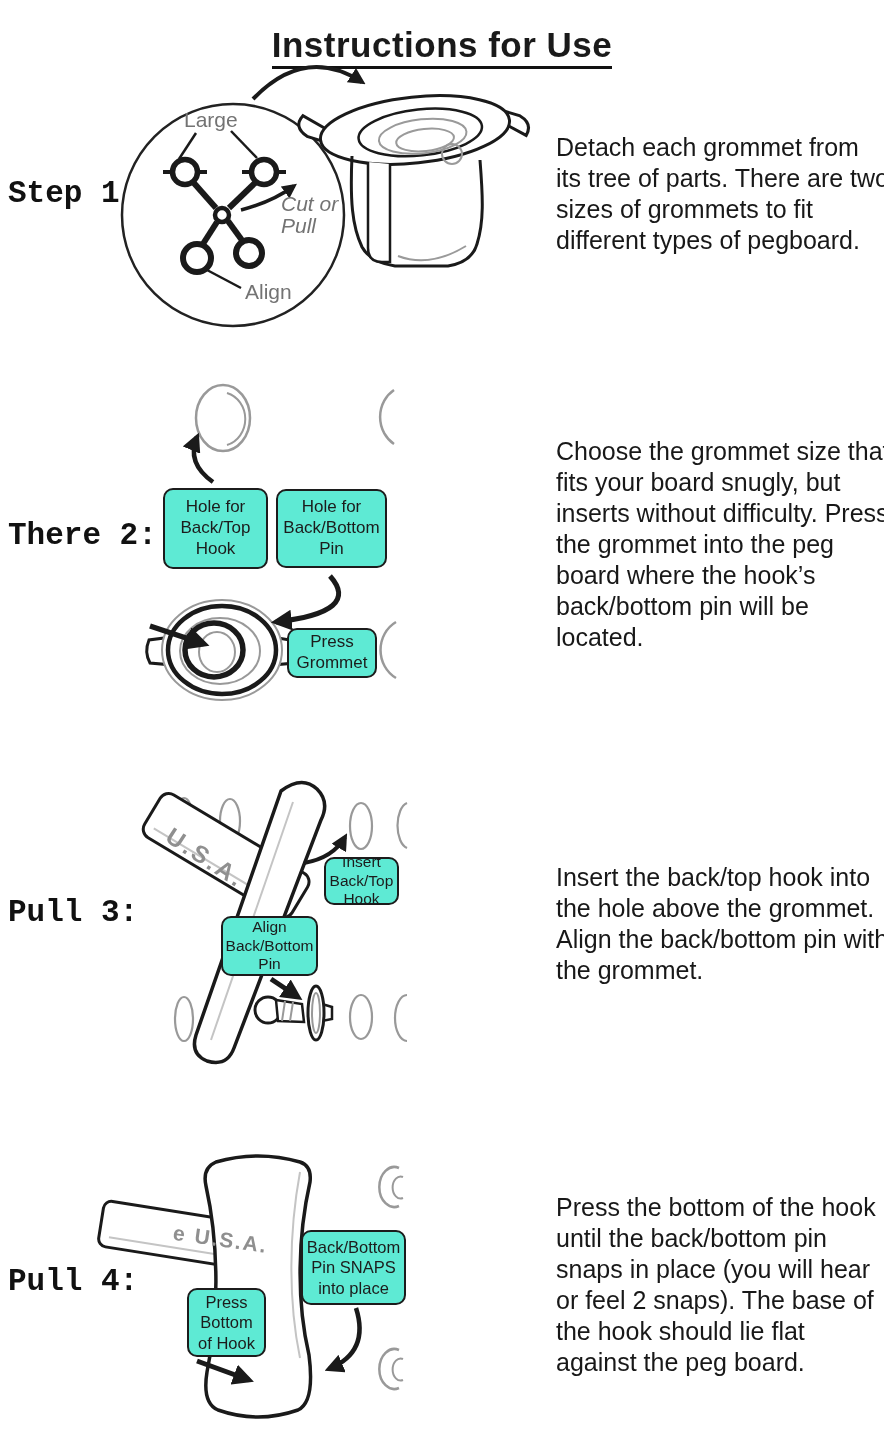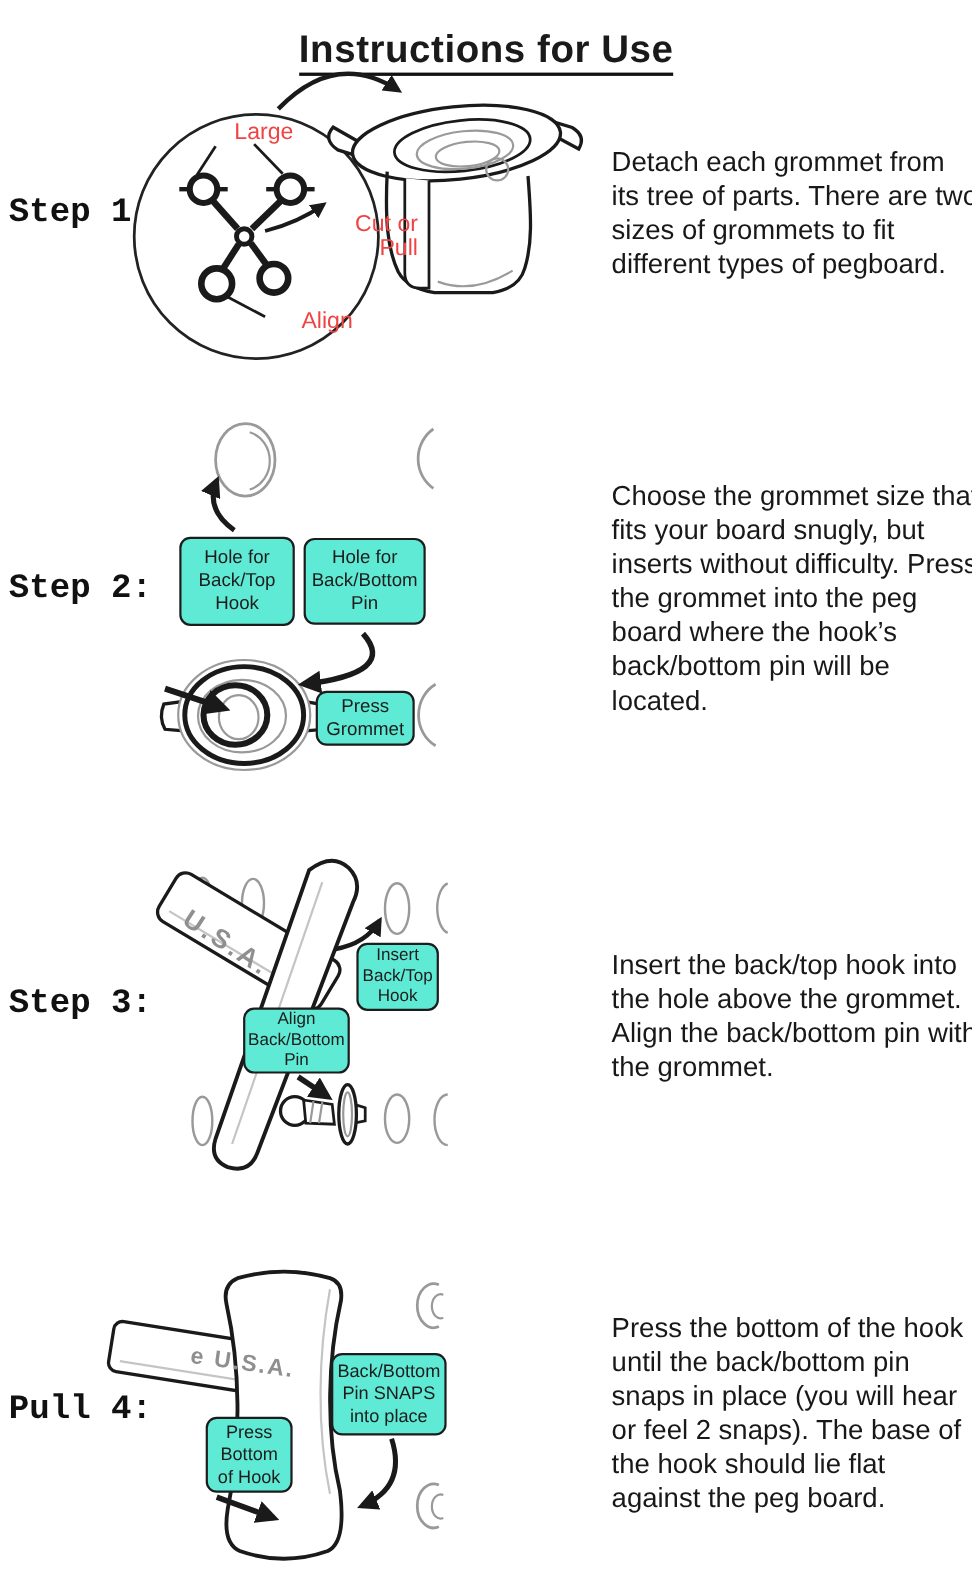--- a/index.html
+++ b/index.html
@@ -18,21 +18,21 @@
   }
   .step-text{
     position:absolute;left:556px;width:334px;font-size:25px;line-height:31px;color:#181818;
   }
   .callout{
     position:absolute;border:2.5px solid #1c1c1c;border-radius:10px;background:#5eead4;
     display:flex;align-items:center;justify-content:center;text-align:center;
     white-space:pre-line;color:#1c1c1c;line-height:1.22;box-sizing:border-box;
   }
   .plain-label{
-    position:absolute;color:#ef4444;text-align:right;white-space:pre-line;line-height:1.05;margin-left:29px;
+    position:absolute;color:#737373;text-align:left;white-space:pre-line;line-height:1.05;
   }
   .usa-label{
     position:absolute;color:#8f8f8f;font-weight:bold;white-space:nowrap;
   }
   svg{position:absolute;overflow:visible;}
 </style>
 </head>
 <body>
 
 <div class="page">
@@ -84,28 +84,28 @@
         </g>
         <path d="M 352 156 C 350 200 352 226 362 247 Q 370 262 395 266 L 448 266 Q 472 262 477 244 C 484 222 483 198 480 160" fill="none" stroke="#1a1a1a" stroke-width="3"></path>
         <path d="M 368 162 L 368 248 Q 368 262 382 262 L 390 262 L 390 164" fill="#fff" stroke="#1a1a1a" stroke-width="2.5"></path>
         <path d="M 398 256 Q 430 268 466 246" fill="none" stroke="#9a9a9a" stroke-width="2"></path>
         <circle cx="452" cy="154" r="10" fill="none" stroke="#9a9a9a" stroke-width="2"></circle>
       </g>
     </svg>
 
     <div class="plain-label" style="left:184px;top:109px;font-size:21px;">Large</div>
     <div class="plain-label" style="left:245px;top:281px;font-size:21px;">Align</div>
-    <div class="plain-label" style="left:281px;top:193px;font-size:21px;width:70px;">Cut or
+    <div class="plain-label" style="left:281px;top:193px;font-size:21px;width:70px;font-style:italic;">Cut or
 Pull</div>
 
     <p class="step-text" style="top:132px;margin:0;">Detach each grommet from its tree of parts. There are two sizes of grommets to fit different types of pegboard.</p>
   </section>
 
   <section class="layer">
-    <div class="step-label" style="left:8px;top:518px;">Step 2:</div>
+    <div class="step-label" style="left:8px;top:518px;">There 2:</div>
 
     <svg style="left:115px;top:370px;" width="335" height="340" viewBox="115 370 335 340">
       <defs>
         <marker id="a2" viewBox="0 0 10 10" refX="7.5" refY="5" markerWidth="4.2" markerHeight="4.2" orient="auto">
             <path d="M0,0 L10,5 L0,10 z" fill="#1a1a1a"></path>
           </marker>
       </defs>
       <g stroke="#999" fill="none">
         <ellipse cx="223" cy="418" rx="27" ry="33" stroke-width="2.5"></ellipse>
         <path d="M 227 393 A 25 27 0 0 1 227 445" stroke-width="2"></path>
@@ -132,21 +132,21 @@
     <div class="callout" style="left:276px;top:489px;width:111px;height:79px;font-size:17px;">Hole for
 Back/Bottom
 Pin</div>
     <div class="callout" style="left:287px;top:628px;width:90px;height:50px;font-size:17px;">Press
 Grommet</div>
 
     <p class="step-text" style="top:436px;margin:0;">Choose the grommet size that fits your board snugly, but inserts without difficulty. Press the grommet into the peg board where the hook’s back/bottom pin will be located.</p>
   </section>
 
   <section class="layer">
-    <div class="step-label" style="left:8px;top:895px;">Step 3:</div>
+    <div class="step-label" style="left:8px;top:895px;">Pull 3:</div>
 
     <svg style="left:145px;top:772px;" width="290" height="320" viewBox="145 772 290 320">
       <defs>
         <marker id="a3" viewBox="0 0 10 10" refX="7.5" refY="5" markerWidth="4.2" markerHeight="4.2" orient="auto">
             <path d="M0,0 L10,5 L0,10 z" fill="#1a1a1a"></path>
           </marker>
       </defs>
       <g stroke="#999" stroke-width="2.2" fill="none">
         <ellipse cx="184" cy="820" rx="9" ry="22"></ellipse>
         <ellipse cx="230" cy="821" rx="10" ry="22"></ellipse>
@@ -171,21 +171,21 @@
         <line x1="293" y1="1002" x2="290" y2="1021" stroke="#999" stroke-width="2"></line>
         <path d="M 322 1004 L 332 1007 L 332 1019 L 322 1021 Z" fill="#fff" stroke="#1a1a1a" stroke-width="2.5"></path>
         <ellipse cx="316" cy="1013" rx="8" ry="27" fill="#fff" stroke="#1a1a1a" stroke-width="3"></ellipse>
         <ellipse cx="316" cy="1013" rx="4" ry="20" fill="none" stroke="#999" stroke-width="2"></ellipse>
       </g>
       <path d="M 304 863 Q 333 858 345 837" fill="none" stroke="#1a1a1a" stroke-width="4" marker-end="url(#a3)"></path>
       <path d="M 271 979 L 298 997" fill="none" stroke="#1a1a1a" stroke-width="5" marker-end="url(#a3)"></path>
     </svg>
 
     <div class="usa-label" style="left:176px;top:822px;font-size:24px;letter-spacing:3px;transform:rotate(33deg);transform-origin:left top;">U.S.A.</div>
-    <div class="callout" style="left:324px;top:857px;width:75px;height:62px;font-size:15.5px;">Insert
+    <div class="callout" style="left:324px;top:857px;width:75px;height:48px;font-size:15.5px;">Insert
 Back/Top
 Hook</div>
     <div class="callout" style="left:221px;top:916px;width:97px;height:60px;font-size:15.5px;">Align
 Back/Bottom
 Pin</div>
 
     <p class="step-text" style="top:862px;margin:0;">Insert the back/top hook into the hole above the grommet. Align the back/bottom pin with the grommet.</p>
   </section>
 
   <section class="layer">

